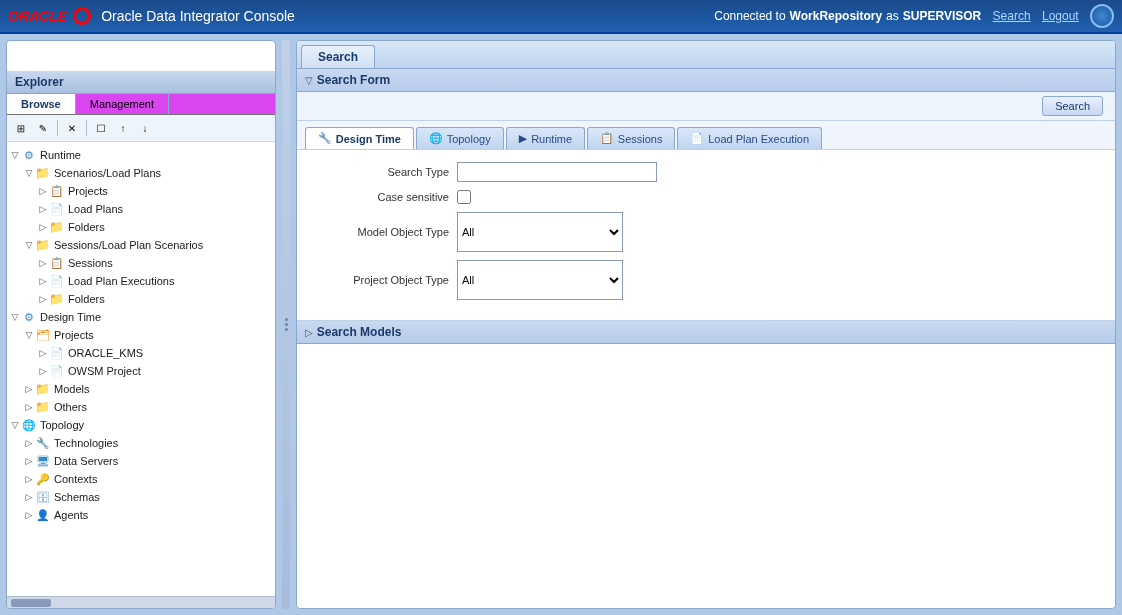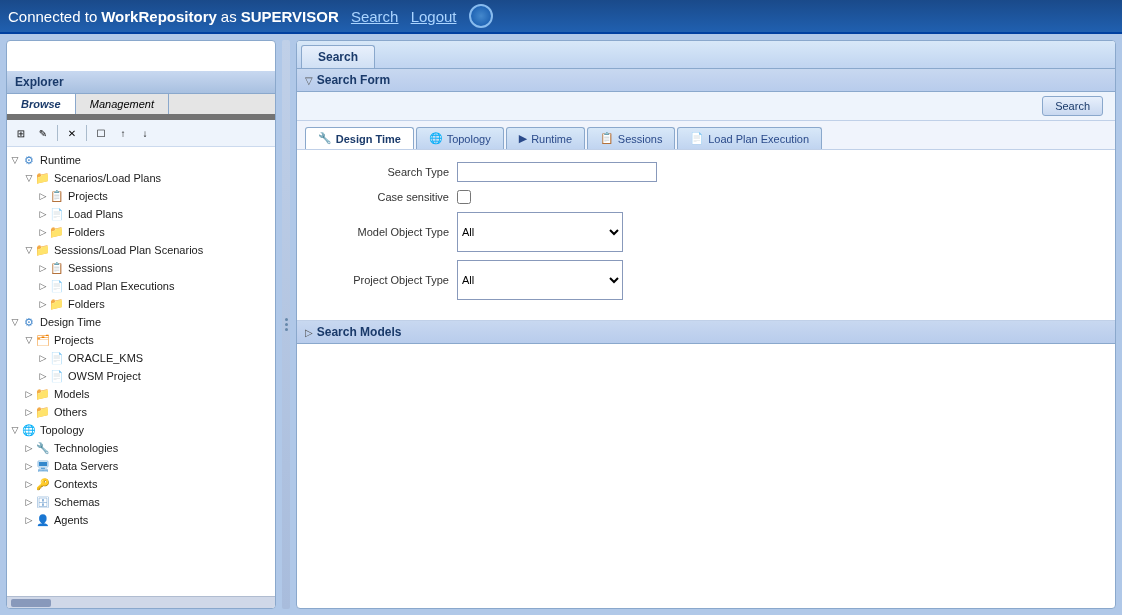--- a/index.html
+++ b/index.html
@@ -44,21 +44,21 @@
       color: white;
       font-size: 14px;
       font-weight: normal;
       margin-left: 4px;
     }
     .header-right {
       display: flex;
       align-items: center;
       gap: 4px;
       color: white;
-      font-size: 15px;
+      font-size: 12px;
     }
     .header-right a {
       color: #aad4ff;
       text-decoration: underline;
       cursor: pointer;
     }
     .header-right .bold { font-weight: bold; }
     .header-icon {
       width: 24px;
       height: 24px;
@@ -90,23 +90,22 @@
       background: linear-gradient(to bottom, #c8d8f0, #a8c0e0);
       padding: 4px 8px;
       font-size: 12px;
       font-weight: bold;
       color: #1a3a6a;
       border-bottom: 1px solid #8aa8cc;
       margin-top: 30px;
     }
     .explorer-tabs {
       display: flex;
-      background: #e5e5e5;
-      border-bottom: 6px solid #737373;
-      font-style: italic;
+      background: #d946ef;
+      border-bottom: 1px solid #737373;
     }
     .explorer-tab {
       padding: 4px 14px;
       font-size: 11px;
       cursor: pointer;
       border-right: 1px solid #8aa8cc;
     }
     .explorer-tab.active {
       background: white;
       font-weight: bold;
@@ -377,20 +376,25 @@
     }
 
     .tree-container::-webkit-scrollbar { width: 8px; }
     .tree-container::-webkit-scrollbar-track { background: #d8e4f0; }
     .tree-container::-webkit-scrollbar-thumb { background: #8899bb; border-radius: 2px; }
   </style>
 </head>
 <body>
 
 <div class="header">
+  <div class="header-logo">
+    <span class="oracle-text">ORACLE</span>
+    <div class="oracle-logo-circle"></div>
+    <span class="header-title">Oracle Data Integrator Console</span>
+  </div>
   <div class="header-right">
     <span>Connected to </span>
     <span class="bold">WorkRepository</span>
     <span> as </span>
     <span class="bold">SUPERVISOR</span>
     &nbsp;
     <a>Search</a>
     &nbsp;
     <a>Logout</a>
     &nbsp;

